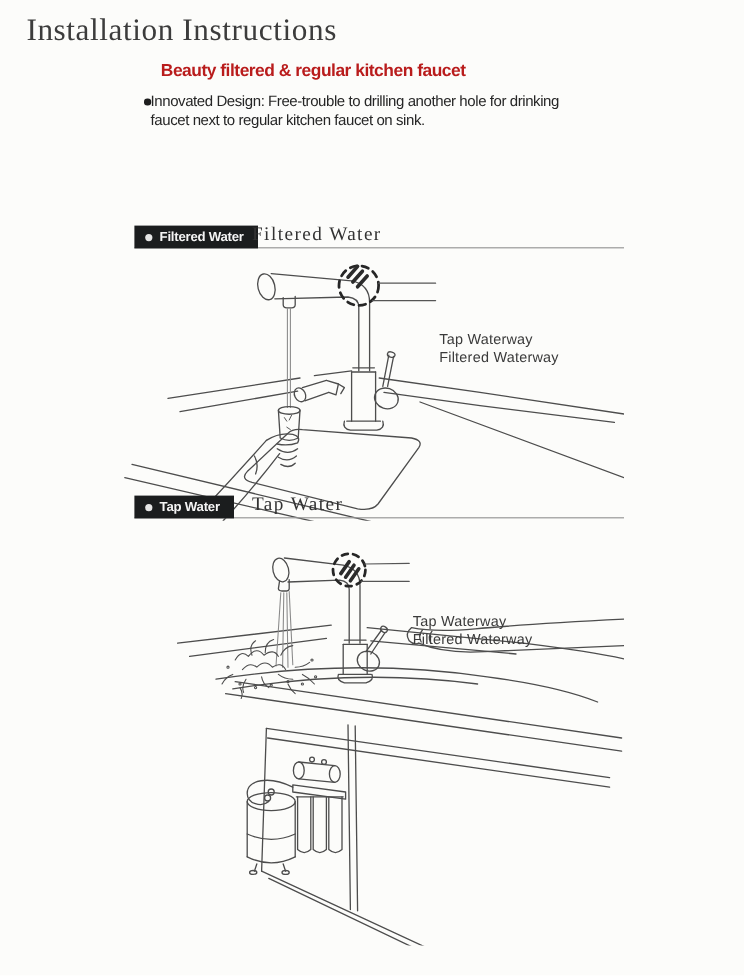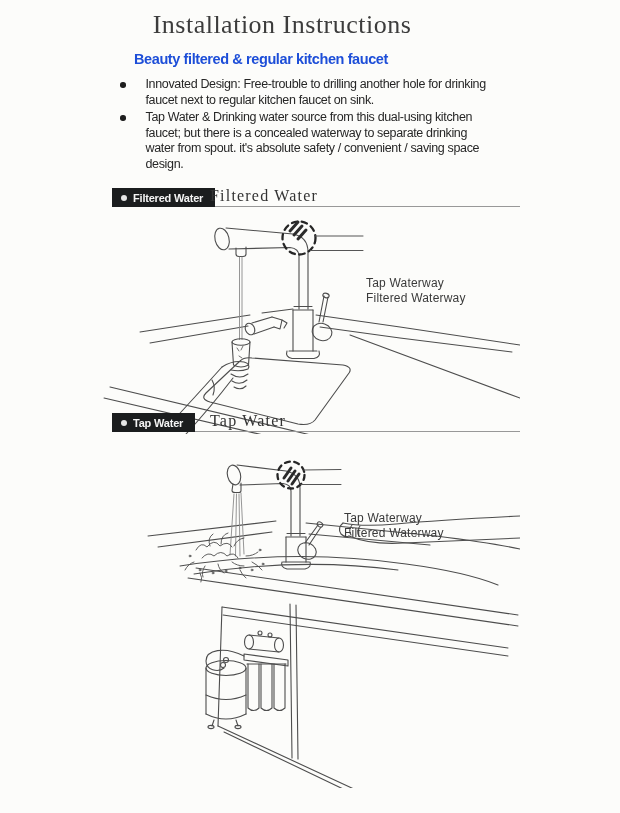--- a/index.html
+++ b/index.html
@@ -3,32 +3,32 @@
 <meta charset="utf-8">
 <style>
   html,body { margin:0; padding:0; background:#ffffff; }
   .page {
     position:relative; width:620px; height:813px;
     background:#fcfcfa; overflow:hidden;
     font-family:"Liberation Sans", sans-serif; color:#2e2e2e;
   }
   .title {
     position:absolute; top:10px; left:22px; width:520px; margin:0;
-    text-align:center; font-family:"Liberation Serif", serif;
+    text-align:left; font-family:"Liberation Serif", serif;
     font-weight:400; font-size:26px; color:#3c3c3c; letter-spacing:0.5px;
   }
   .subtitle {
     position:absolute; top:51px; left:134px; margin:0;
-    font-size:14.5px; font-weight:700; letter-spacing:-0.4px; color:#1d4ed8;
+    font-size:14.5px; font-weight:700; letter-spacing:-0.4px; color:#b91c1c;
   }
   .bullets {
     position:absolute; top:77px; left:120px; width:392px;
     margin:0; padding:0; list-style:none;
   }
-  .bullets li { display:flex; gap:20px; margin-bottom:2px; }
+  .bullets li { display:flex; gap:0; margin-bottom:2px; }
   .bullets .dot {
     flex:none; width:5.5px; height:5.5px; border-radius:50%;
     background:#1e1e1e; margin-top:5px;
   }
   .bullets .btxt {
     font-size:12.5px; line-height:15.5px; letter-spacing:-0.35px;
     color:#262626; white-space:pre-line;
   }
   .sec-head { position:absolute; left:0; width:524px; height:24px; }
   .sec-head .rule {
@@ -69,27 +69,20 @@
 <div class="page">
 
   <h1 class="title">Installation Instructions</h1>
   <h2 class="subtitle">Beauty filtered &amp; regular kitchen faucet</h2>
 
   <ul class="bullets">
     <li>
       <span class="dot"></span>
       <span class="btxt">Innovated Design: Free-trouble to drilling another hole for drinking
 faucet next to regular kitchen faucet on sink.</span>
-    </li>
-    <li>
-      <span class="dot"></span>
-      <span class="btxt">Tap Water &amp; Drinking water source from this dual-using kitchen
-faucet; but there is a concealed waterway to separate drinking
-water from spout. it's absolute safety / convenient / saving space
-design.</span>
     </li>
   </ul>
 
   <div class="sec-head" id="sec1-head">
     <div class="rule"></div>
     <span class="badge">
       <span class="badge-dot"></span>
       <span>Filtered Water</span>
     </span>
     <span class="sec-title">Filtered Water</span>

